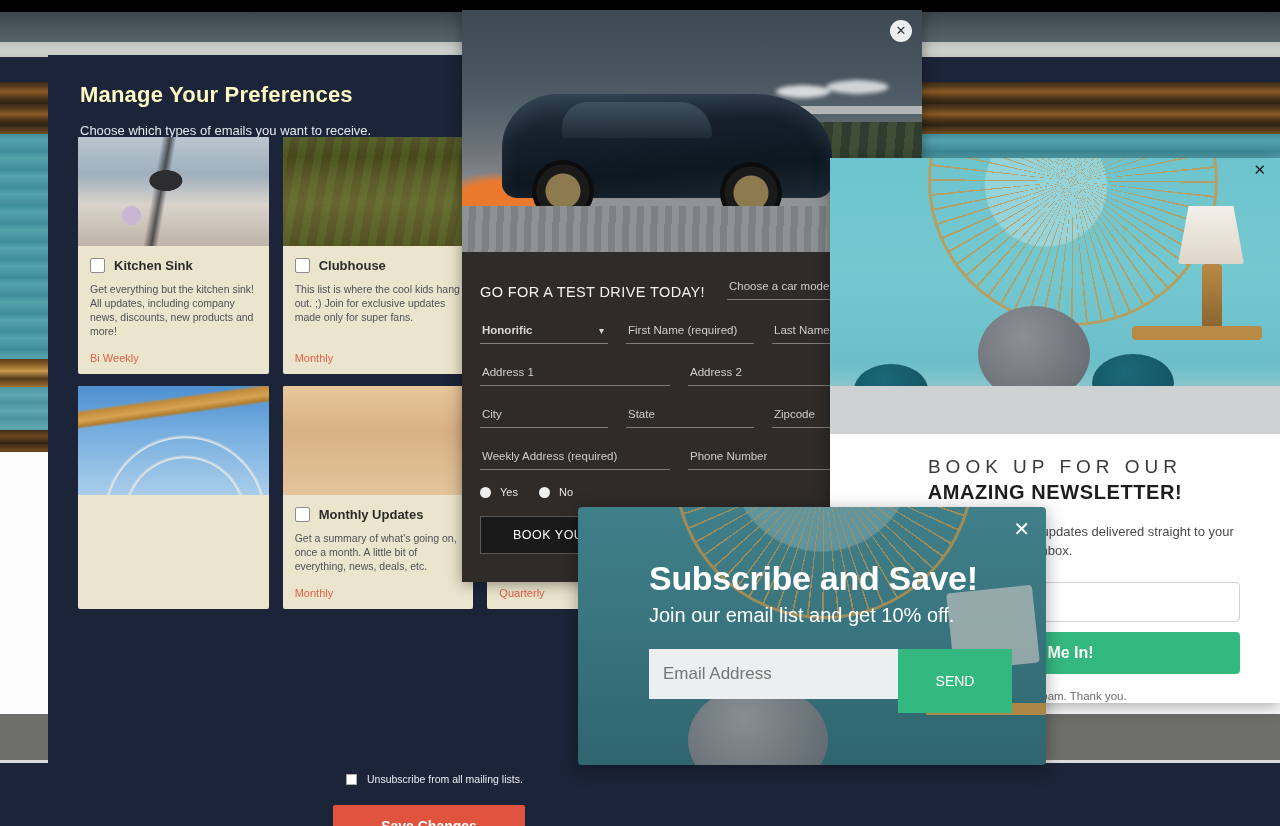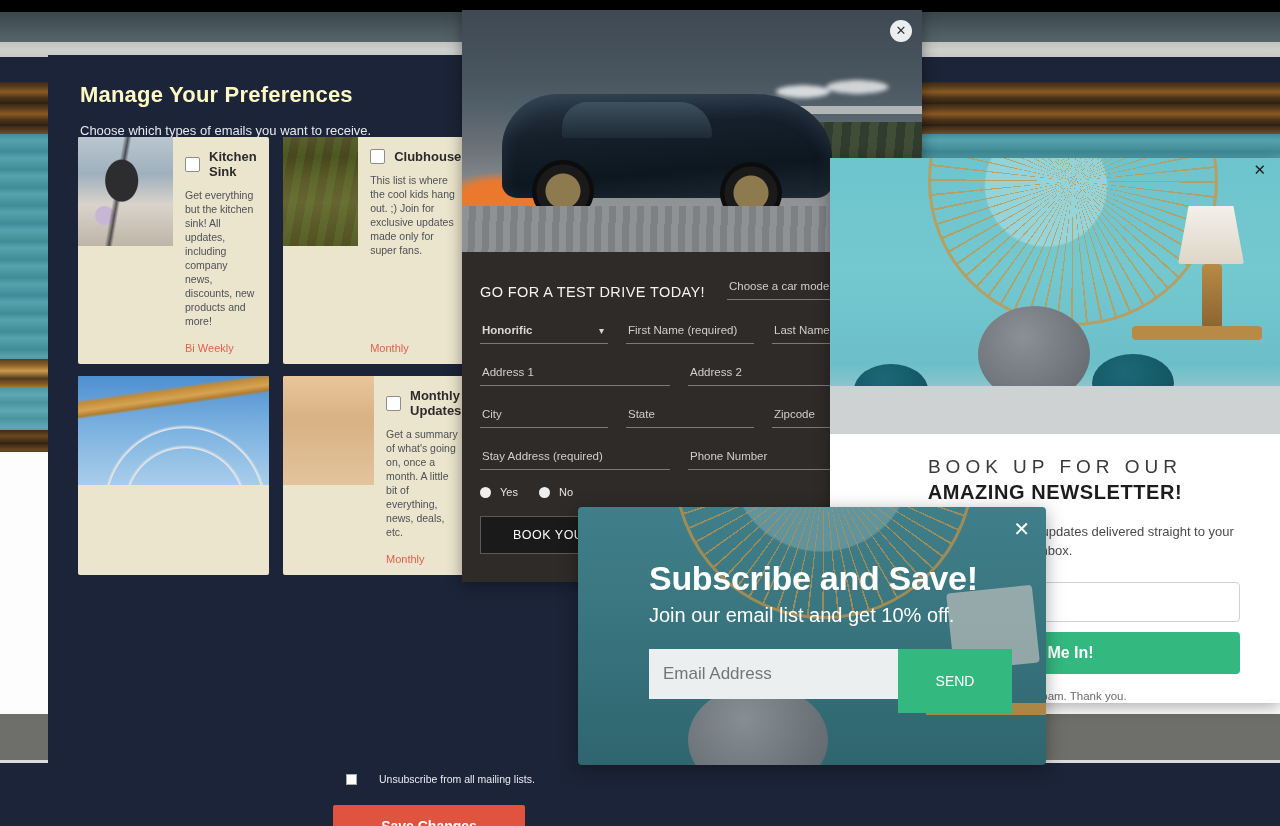--- a/index.html
+++ b/index.html
@@ -40,21 +40,21 @@
     background:#1b2438; z-index:10;
   }
   .pref-head { padding:26px 0 0 32px; }
   .pref-title { color:#fef9c3; font-size:22px; font-weight:bold; letter-spacing:.2px; line-height:28px; }
   .pref-sub { color:#e6e9ef; font-size:13px; line-height:20px; margin-top:12px; }
 
   .pref-grid { position:absolute; left:30px; top:82px; width:600px; }
   .pref-row { display:flex; gap:14px; margin-bottom:12px; }
   .pref-card {
     width:193px; background:#ece5cd; border-radius:2px; overflow:hidden;
-    display:flex; flex-direction:row;
+    display:flex; flex-direction:column;
   }
   .card-img { width:100%; height:109px; }
   .card-body { padding:12px 12px 10px 12px; flex:1; display:flex; flex-direction:column; }
   .card-check-row { display:flex; align-items:center; gap:9px; margin-bottom:9px; }
   .ckbox { width:15px; height:15px; background:#fff; border:1px solid #8d8d8d; border-radius:2px; flex:none; }
   .card-name { font-size:13px; font-weight:bold; color:#2b2b2b; }
   .card-desc { font-size:10.5px; line-height:14px; color:#4d5157; }
   .card-freq { font-size:11px; color:#e0614c; margin-top:auto; padding-top:14px; }
 
   
@@ -79,21 +79,21 @@
         radial-gradient(circle at 56% 120%, transparent 78px, #e8e8e6 79px, transparent 82px),
         radial-gradient(circle at 56% 120%, transparent 58px, #e8e8e6 59px, transparent 62px),
         linear-gradient(172deg, transparent 18%, #c08a3a 20%, #d7a352 26%, #b07d31 30%, transparent 32%);}
   .img-door { background:linear-gradient(180deg,#e8c79b 0%,#d8b184 40%,#e3c49c 100%); position:relative; }
   .img-door::after{content:"";display:block;width:100%;height:100%;
       background:
         repeating-linear-gradient(90deg, transparent 0 64px, #8a4a22 64px 70px, #b4seven 70px 70px, transparent 70px 128px),
         linear-gradient(90deg,transparent 30%,#93501f 32%,#b9712f 50%,#8a4a22 68%,transparent 70%);}
   .img-quarterly { background:linear-gradient(180deg,#cfd8dc 0%,#9fb0b8 100%); }
 
-  .unsub-row { position:absolute; left:298px; top:718px; display:flex; align-items:center; gap:22px; }
+  .unsub-row { position:absolute; left:298px; top:718px; display:flex; align-items:center; gap:10px; }
   .unsub-box { width:11px; height:11px; background:#fff; border:1px solid #aaa; }
   .unsub-label { color:#e9ecf1; font-size:10.5px; }
   .save-btn {
     position:absolute; left:285px; top:750px; width:192px; height:41px;
     background:#e0543f; color:#fff; border:none; border-radius:2px;
     font-size:14px; font-weight:bold; font-family:"Liberation Sans", sans-serif;
     cursor:pointer;
   }
 
   
@@ -383,21 +383,21 @@
           <div class="uline ph">City</div>
         </div>
         <div class="cf-cell w-md">
           <div class="uline ph">State</div>
         </div>
         <div class="cf-cell w-md">
           <div class="uline ph">Zipcode</div>
         </div>
 
         <div class="cf-cell w-lg">
-          <div class="uline ph">Stay Address (required)</div>
+          <div class="uline ph">Weekly Address (required)</div>
         </div>
         <div class="cf-cell w-lg">
           <div class="uline ph">Phone Number</div>
         </div>
       </div>
 
       <div class="radio-row">
         <span class="radio"></span>
         <span class="radio-lbl">Yes</span>
         <span class="radio"></span>

